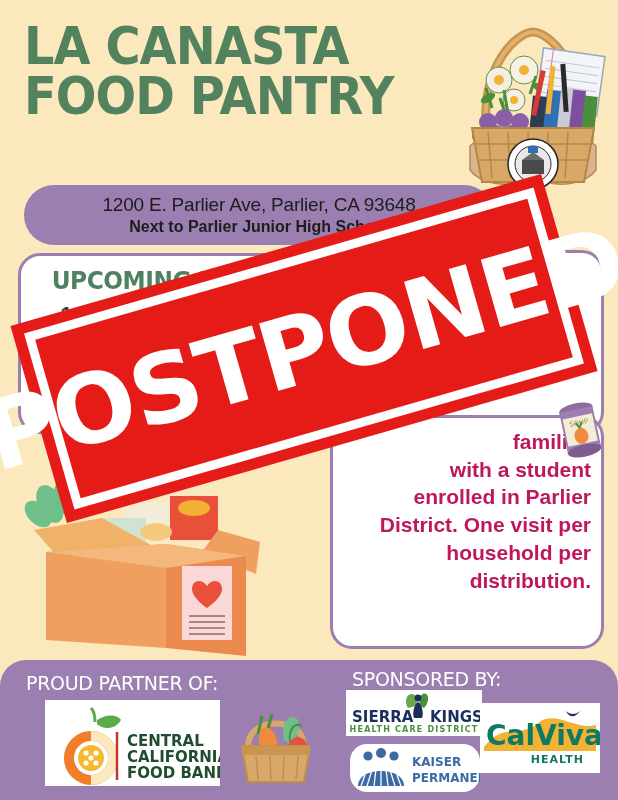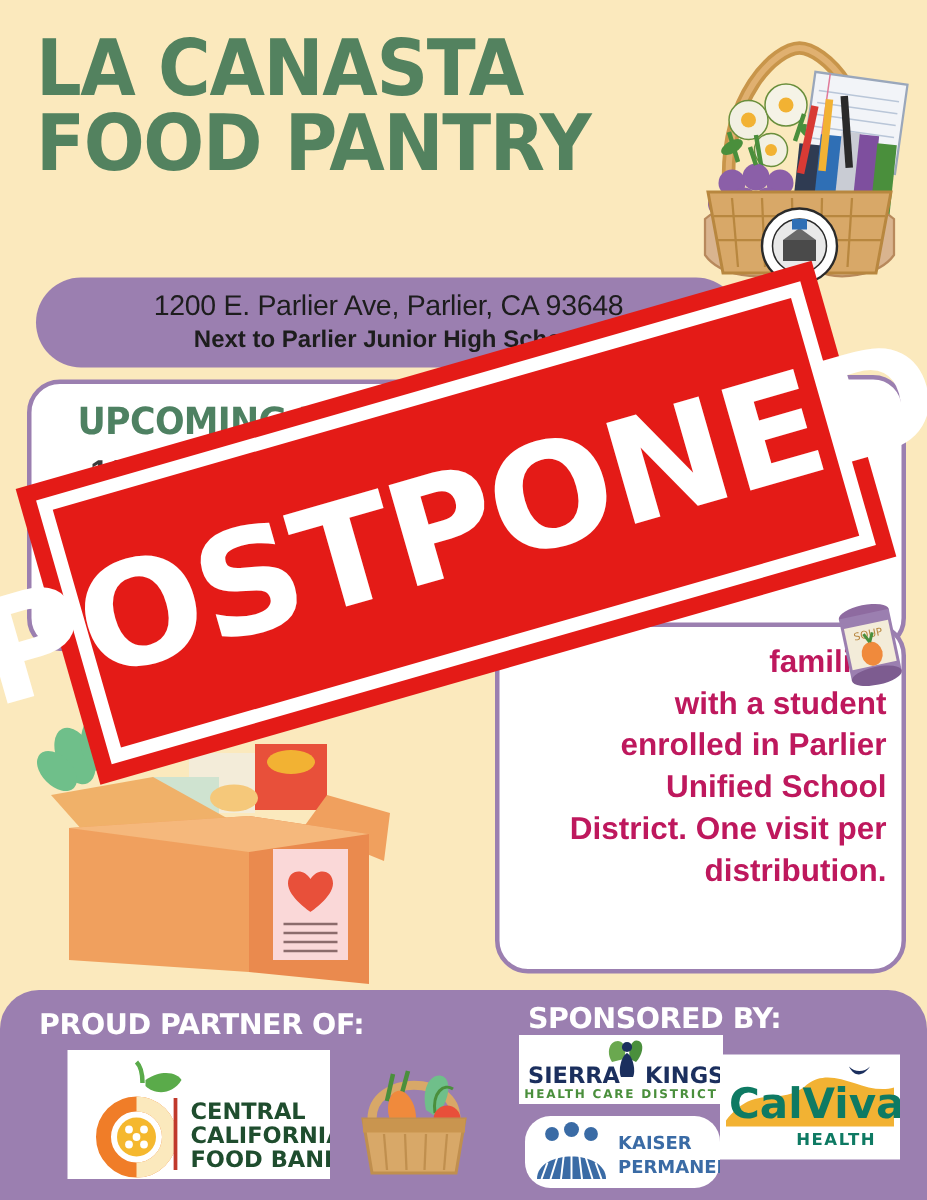--- a/index.html
+++ b/index.html
@@ -117,21 +117,21 @@
 
   
   .footer{
     position:absolute;left:0;top:660px;width:618px;height:140px;
     background:#9b7fb0;
     border-top-left-radius:26px;
     border-top-right-radius:26px;
   }
   .footer-label{
     position:absolute;
-    color:#ffffff;font-weight:700;
+    color:#ffffff;font-weight:400;
     font-size:19px;
     font-family:"DejaVu Sans", sans-serif;
     letter-spacing:-0.3px;
   }
   #proud-label{left:26px;top:672px;}
   #sponsor-label{left:352px;top:668px;}
 
   .logo-box{position:absolute;background:#ffffff;}
   #ccfb-logo{left:45px;top:700px;width:175px;height:86px;}
   #sierra-logo{left:346px;top:690px;width:136px;height:46px;}
@@ -251,22 +251,22 @@
   </div>
 
   <div class="card" id="time-card">
     <div class="card-head">TIME</div>
   </div>
 
   <div class="card" id="info-card">
     <div class="info-text">families</div>
     <div class="info-text" style="padding-top:0">with a student</div>
     <div class="info-text" style="padding-top:0">enrolled in Parlier</div>
-    <div class="info-text" style="padding-top:0">Unified School</div>
     <div class="info-text" style="padding-top:0">District. One visit per</div>
+    <div class="info-text" style="padding-top:0">household per</div>
     <div class="info-text" style="padding-top:0">distribution.</div>
   </div>
 
   <div class="soup-can">
     <svg viewBox="0 0 56 66" width="56" height="66">
       <g transform="rotate(-12 28 33)">
         <ellipse cx="28" cy="13" rx="17" ry="6" fill="#8e6ba0"></ellipse>
         <rect x="11" y="13" width="34" height="42" fill="#9b7fb0"></rect>
         <ellipse cx="28" cy="55" rx="17" ry="6" fill="#7d5c90"></ellipse>
         <rect x="13" y="20" width="30" height="28" fill="#f3ecd9"></rect>

